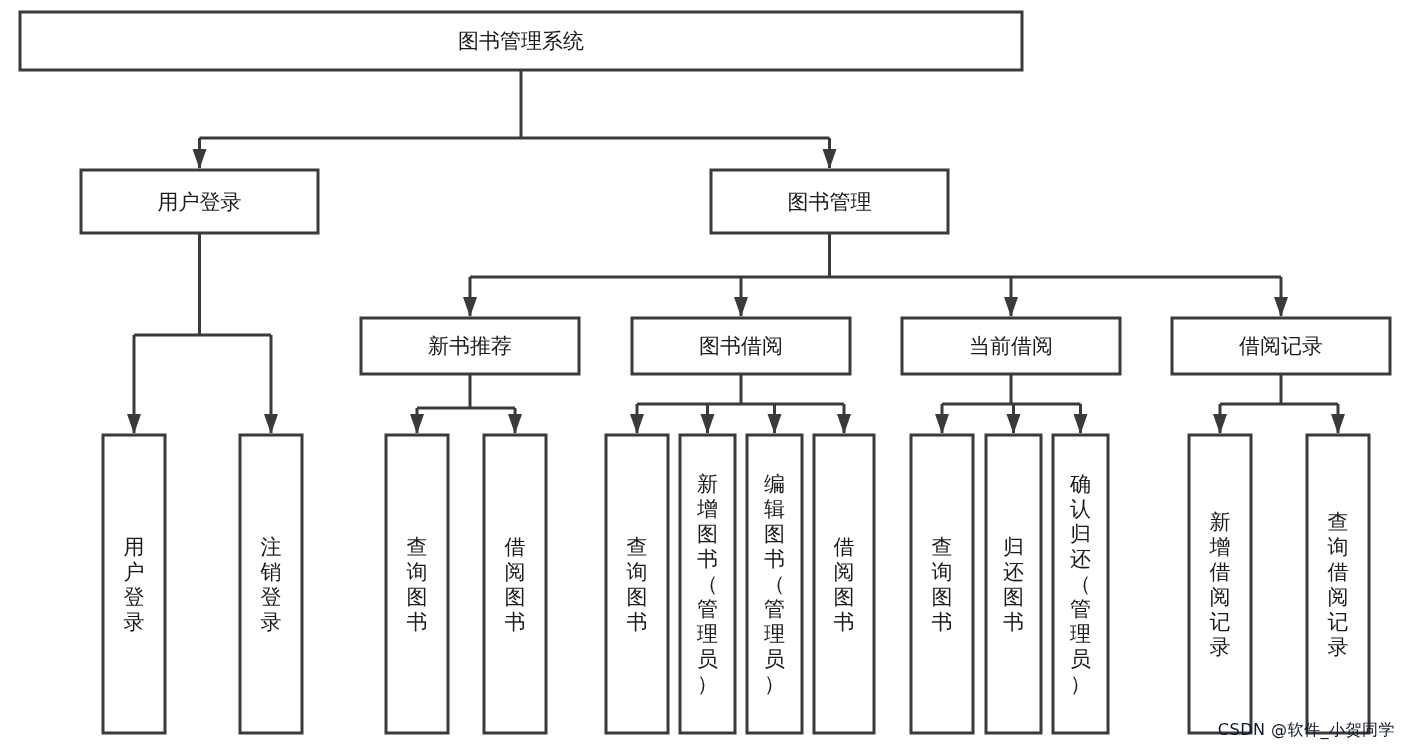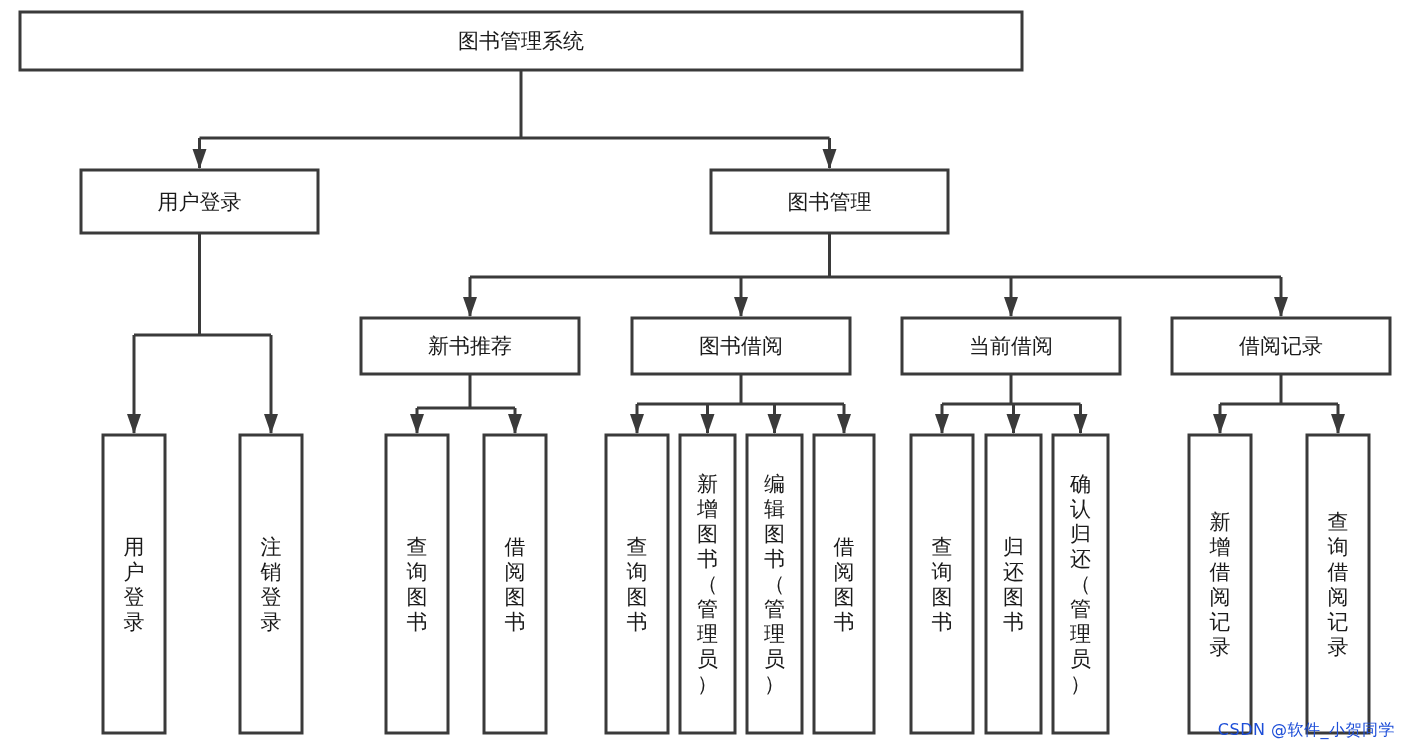--- a/index.html
+++ b/index.html
@@ -52,21 +52,21 @@
     font-size: 21px;
     fill: #1a1a1a;
     text-anchor: middle;
   }
   .watermark-text {
     position: absolute;
     right: 10px;
     bottom: 6px;
     font-family: "DejaVu Sans", "Liberation Sans", sans-serif;
     font-size: 16px;
-    color: #1d4ed8;
+    color: #0f172a;
     letter-spacing: 0.5px;
     white-space: nowrap;
     user-select: none;
   }
 </style>
 </head>
 <body>
 
 <div id="diagram-root">
   <svg id="flowchart" viewBox="0 0 1405 747" xmlns="http://www.w3.org/2000/svg">

